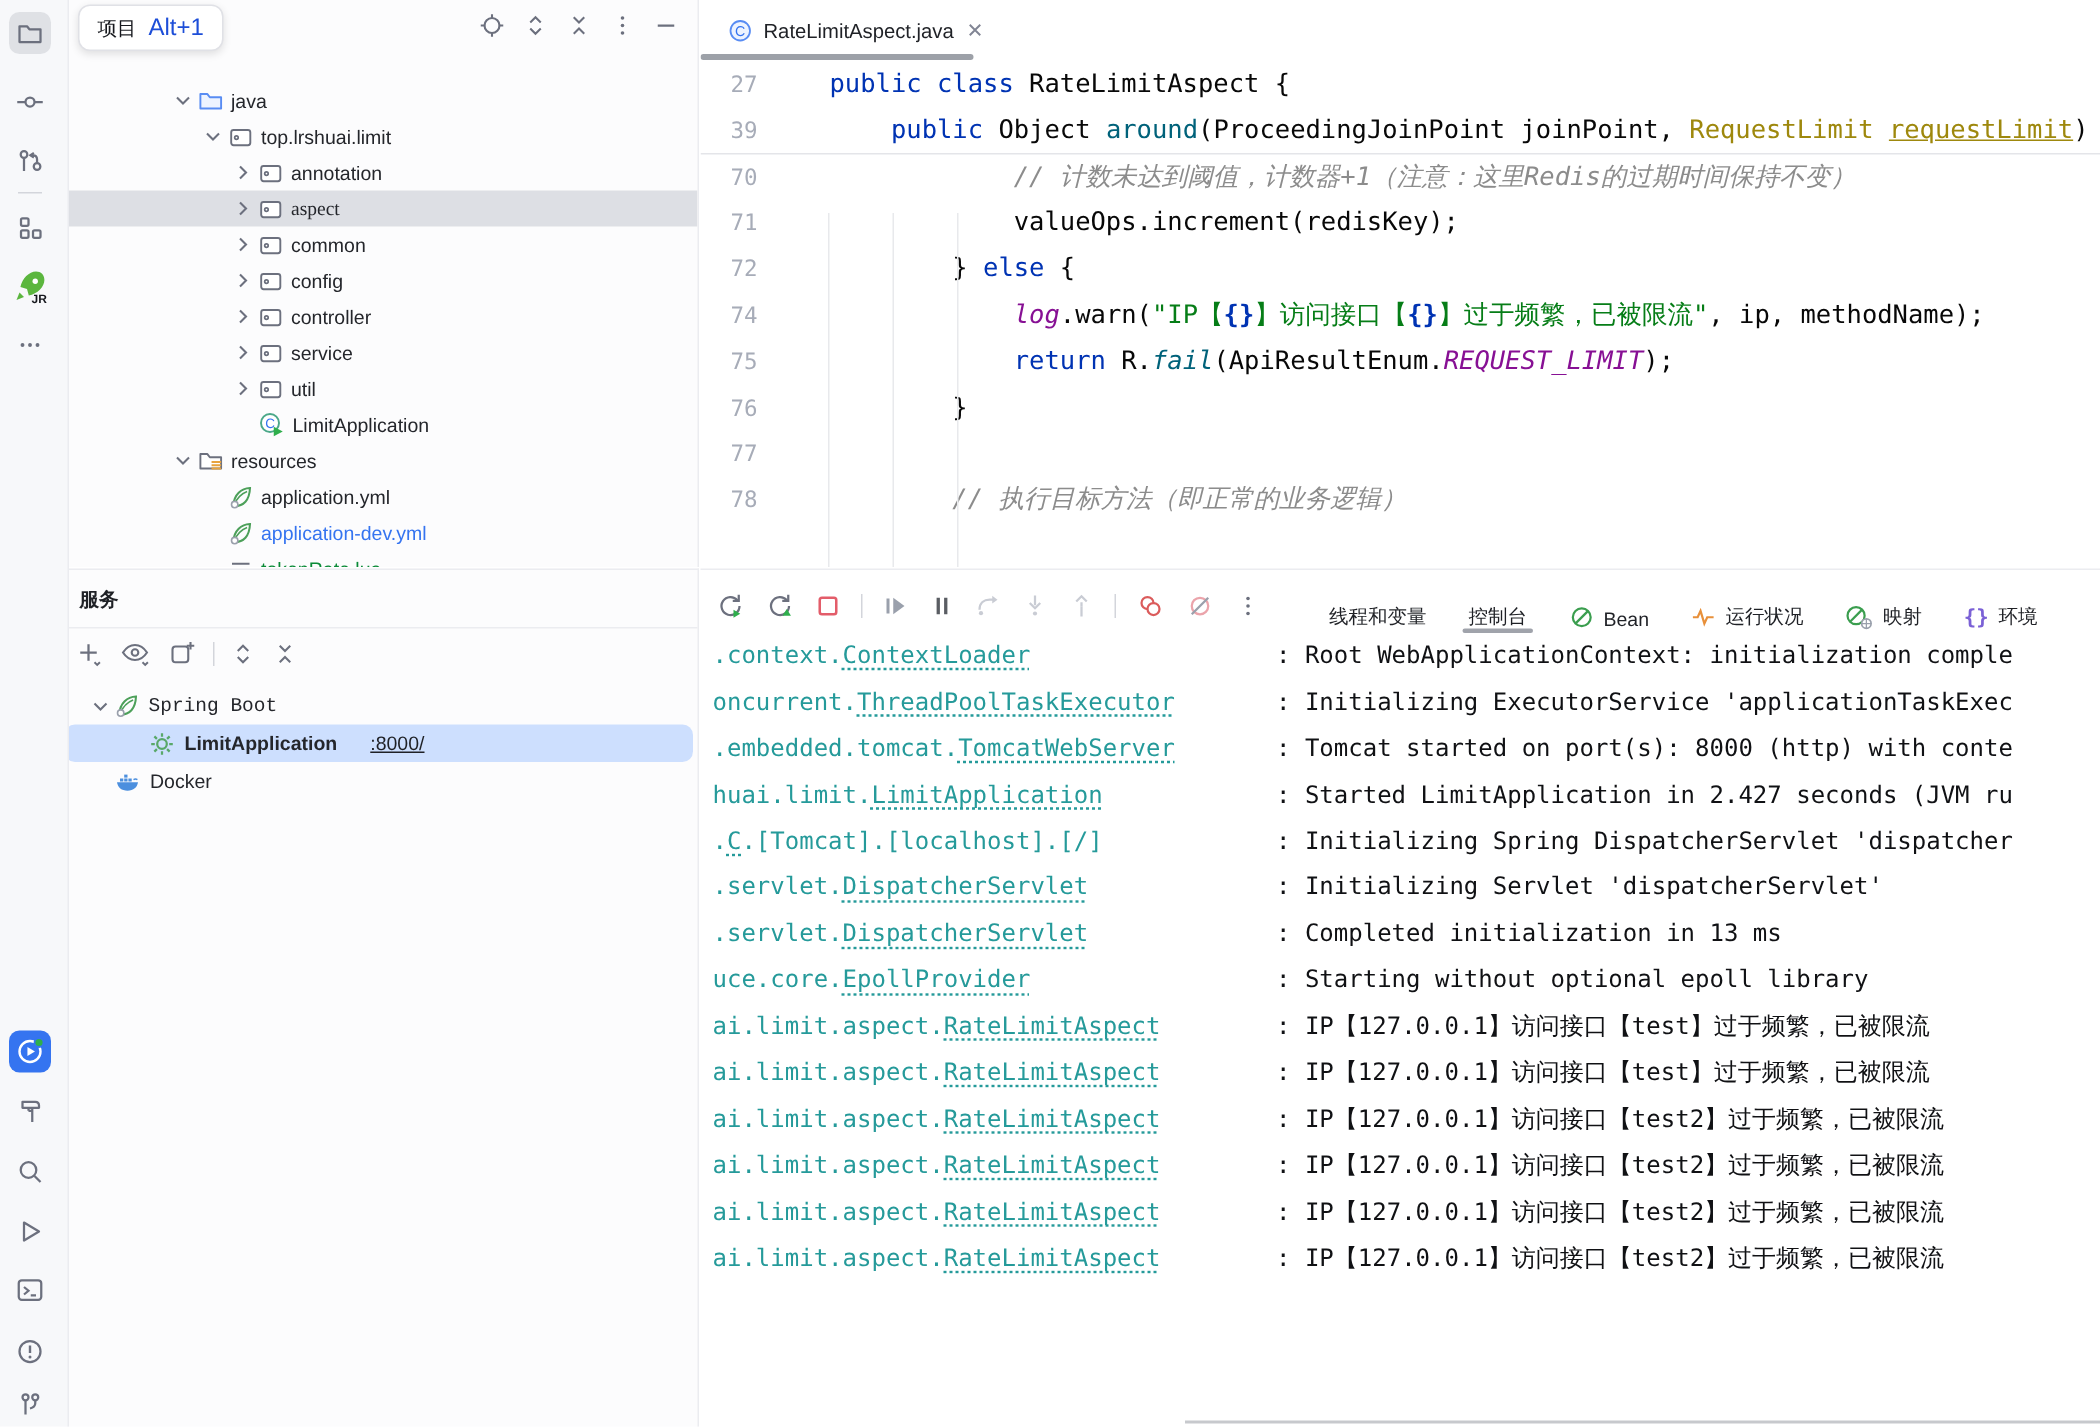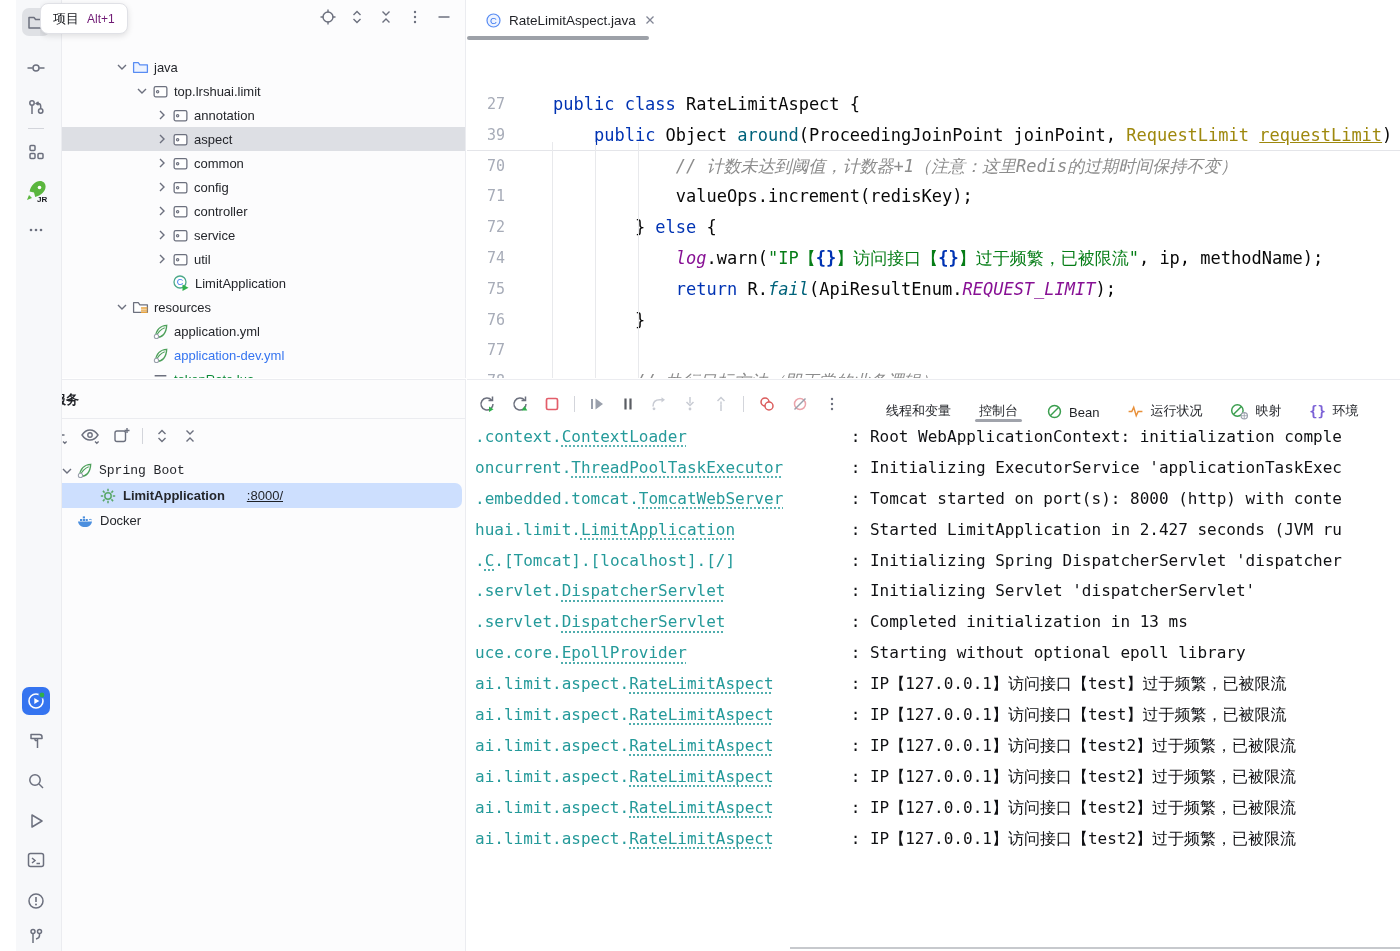--- a/index.html
+++ b/index.html
@@ -2,40 +2,40 @@
 <html><head>
 <meta charset="utf-8">
 <style>
   * { margin:0; padding:0; box-sizing:border-box; }
   html,body { width:1400px; height:951px; overflow:hidden; background:#fff;
     font-family:"Liberation Sans","DejaVu Sans",sans-serif; }
   .ic { display:inline-flex; align-items:center; justify-content:center; flex:0 0 auto; }
   .ic svg { display:block; }
 
   
-  #left-strip { position:absolute; left:16px; top:0; width:46px; height:951px;
+  #left-strip { position:absolute; left:0; top:0; width:46px; height:951px;
     background:#F7F8FA; border-right:1px solid #EBECF0; z-index:5; }
   .strip-btn { position:absolute; left:6px; width:28px; height:28px; border-radius:7px;
     display:flex; align-items:center; justify-content:center; }
   .strip-btn.active-gray { background:#DFE1E5; }
   .strip-btn.active-blue { background:#3574F0; }
   .strip-div { position:absolute; left:12px; width:16px; height:1px; background:#D3D5DB; }
 
   
   #project-panel { position:absolute; left:40px; top:0; width:426px; height:378px;
     background:#FCFCFD; border-right:1px solid #EBECF0; overflow:hidden; }
-  #project-tooltip { position:absolute; left:0; top:3px; height:31px; padding:0 12px;
+  #project-tooltip { position:absolute; left:12px; top:3px; height:31px; padding:0 12px;
     background:#fff; border:1px solid #E0E1E6; border-radius:8px;
     box-shadow:0 2px 6px rgba(0,0,0,.12); display:flex; align-items:center; gap:8px; z-index:6; }
   #project-tooltip .t1 { font-size:13px; color:#16181D; }
-  #project-tooltip .t2 { font-size:12px; color:#701a75; }
+  #project-tooltip .t2 { font-size:16px; color:#1d4ed8; }
   #project-header-icons { position:absolute; right:12px; top:8px; display:flex; gap:11px; align-items:center; }
   #project-tree { position:absolute; left:0; top:40px; right:0; }
   .tree-row { height:24px; display:flex; align-items:center; font-size:13px; color:#24262B; white-space:nowrap; }
-  .tree-row.sel { background:#DDDFE4; }
+  .tree-row.sel { background:#DDDFE4;font-family:Liberation Serif, serif; }
   .tree-row .lbl { margin-left:5px; }
   .tree-cell { width:20px; display:inline-flex; justify-content:center; }
 
   
   #editor { position:absolute; left:467px; top:0; right:0; height:378px; background:#fff; overflow:hidden; }
   #editor-tabbar { position:relative; height:40px; background:#fff; }
   #editor-tab { position:absolute; left:8px; top:0; height:40px; display:flex; align-items:center; gap:7px; padding:0 10px; }
   #editor-tab .title { font-size:13.5px; color:#1F2126; }
   #tab-underline { position:absolute; left:0; top:36px; width:182px; height:4px; background:#9DA1A8; border-radius:2px; }
   #code-area { position:absolute; left:0; top:40px; right:0; bottom:0; }
@@ -455,21 +455,21 @@
             <path d="M3.5 3.5l7 7M10.5 3.5l-7 7" stroke="#818594" stroke-width="1.3"></path>
           </svg>
         </span>
     </div>
     <div id="tab-underline"></div>
   </div>
   <div id="code-area" style="padding-top: 0px;">
     <div class="guide" style="left:85px"></div>
     <div class="guide" style="left:128px"></div>
     <div class="guide" style="left:171px"></div>
-    <div id="code-lines" style="padding-top: 1px; margin-top: 48px;">
+    <div id="code-lines" style="padding-top: 1px;">
         <div class="code-line"><span class="gutter">27</span><span class="code-text"><span class="sg-kw">public class </span><span class="sg-pl">RateLimitAspect {</span></span></div>
         <div class="code-line fold"><span class="gutter">39</span><span class="code-text"><span class="sg-pl">    </span><span class="sg-kw">public </span><span class="sg-pl">Object </span><span class="sg-md">around</span><span class="sg-pl">(ProceedingJoinPoint joinPoint, </span><span class="sg-an">RequestLimit </span><span class="sg-anu">requestLimit</span><span class="sg-pl">) </span></span></div>
         <div class="code-line"><span class="gutter">70</span><span class="code-text"><span class="sg-pl">            </span><span class="sg-cm">// 计数未达到阈值，计数器+1（注意：这里Redis的过期时间保持不变）</span></span></div>
         <div class="code-line"><span class="gutter">71</span><span class="code-text"><span class="sg-pl">            valueOps.increment(redisKey);</span></span></div>
         <div class="code-line"><span class="gutter">72</span><span class="code-text"><span class="sg-pl">        } </span><span class="sg-kw">else</span><span class="sg-pl"> {</span></span></div>
         <div class="code-line"><span class="gutter">74</span><span class="code-text"><span class="sg-pl">            </span><span class="sg-fd">log</span><span class="sg-pl">.warn(</span><span class="sg-st">"IP【</span><span class="sg-br">{}</span><span class="sg-st">】访问接口【</span><span class="sg-br">{}</span><span class="sg-st">】过于频繁，已被限流"</span><span class="sg-pl">, ip, methodName);</span></span></div>
         <div class="code-line"><span class="gutter">75</span><span class="code-text"><span class="sg-pl">            </span><span class="sg-kw">return </span><span class="sg-pl">R.</span><span class="sg-mdi">fail</span><span class="sg-pl">(ApiResultEnum.</span><span class="sg-fd">REQUEST_LIMIT</span><span class="sg-pl">);</span></span></div>
         <div class="code-line"><span class="gutter">76</span><span class="code-text"><span class="sg-pl">        }</span></span></div>
         <div class="code-line"><span class="gutter">77</span><span class="code-text"></span></div>
         <div class="code-line"><span class="gutter">78</span><span class="code-text"><span class="sg-pl">        </span><span class="sg-cm">// 执行目标方法（即正常的业务逻辑）</span></span></div>

